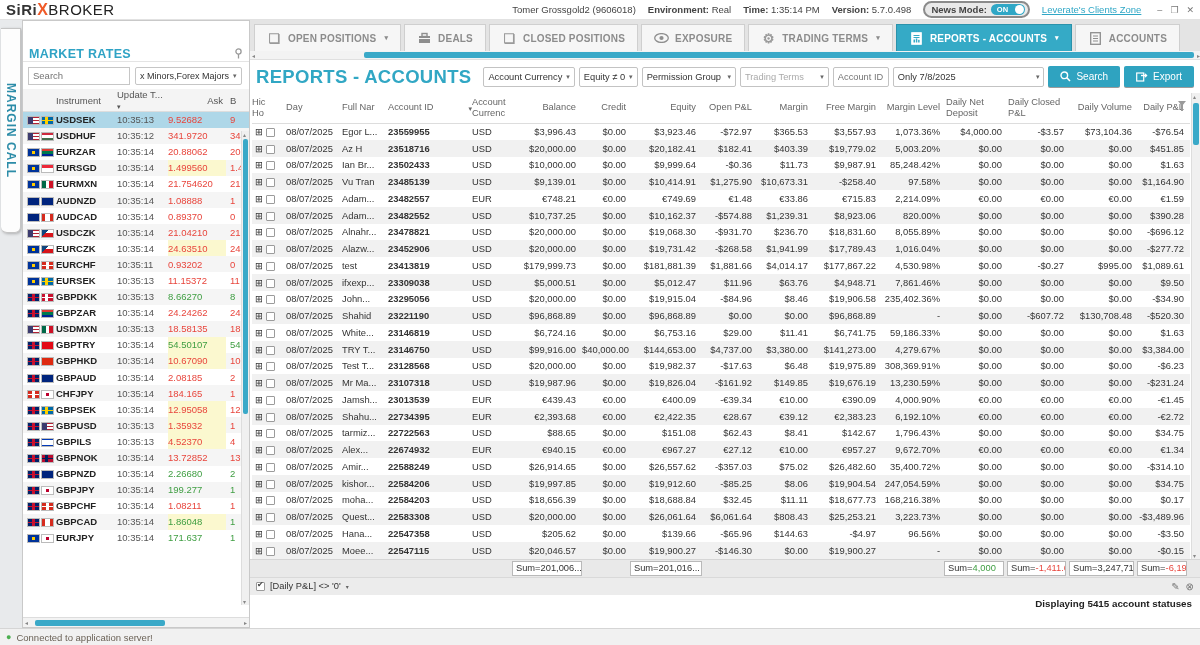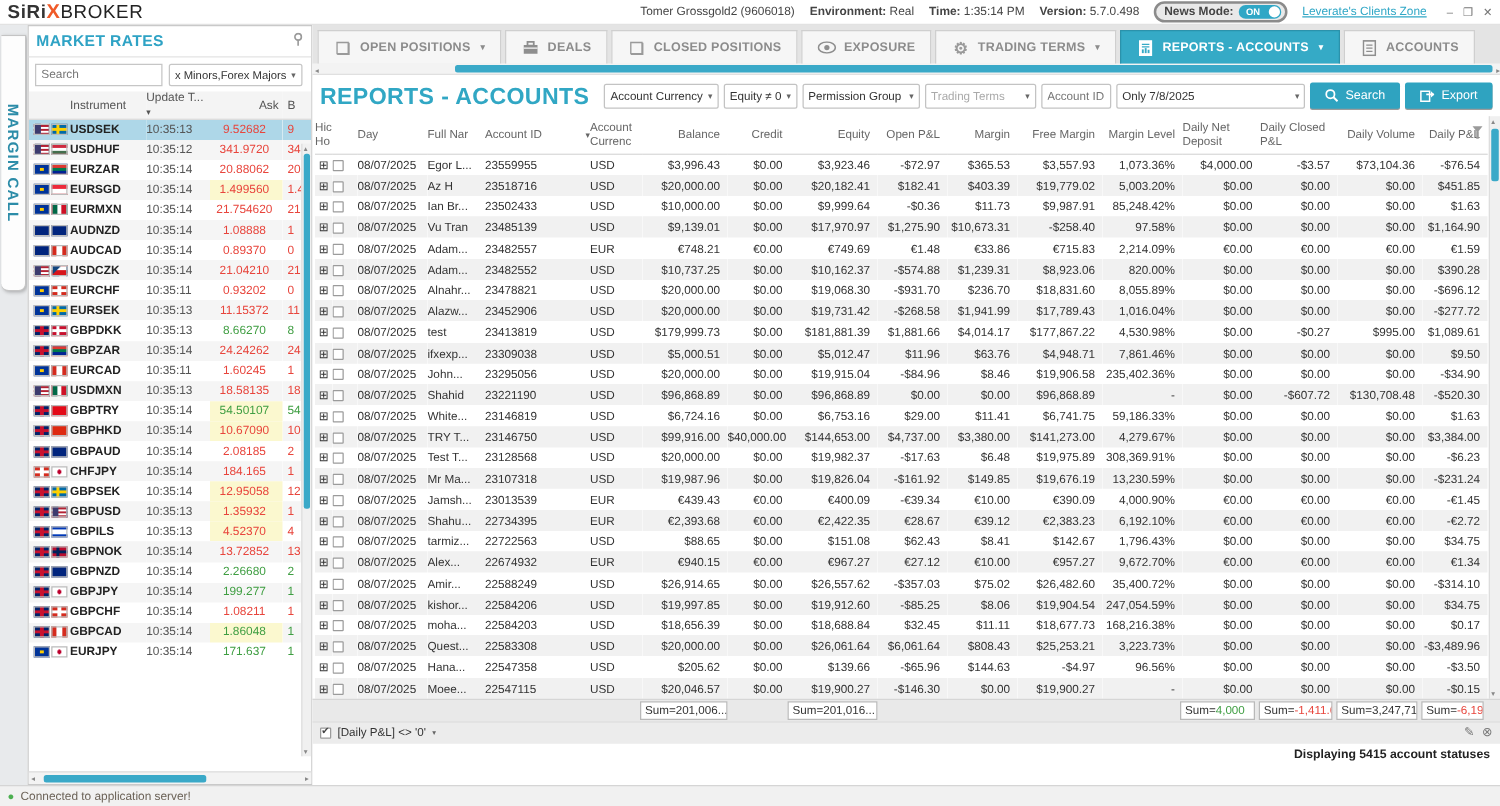--- a/index.html
+++ b/index.html
@@ -16,37 +16,37 @@
   .toggle{width:34px;height:11px;border-radius:6px;background:#2fa7c6;position:relative;color:#fff;font-size:7.5px;font-weight:bold;display:flex;align-items:center;padding-left:6px}
   .toggle .knob{position:absolute;right:1px;top:1px;width:9px;height:9px;border-radius:50%;background:#fff}
   .cz-link{color:#2fa7c6;text-decoration:underline}
   .winbtns{display:flex;gap:8px;color:#777;font-size:9px;margin-left:4px}
   
   .leftrail{position:absolute;left:0;top:20px;width:22px;bottom:17px;background:#e8eaec}
   .margintab{position:absolute;left:1px;top:8px;width:20px;height:205px;background:#fdfdfd;border:1px solid #c4c4c4;border-left:none;border-radius:0 0 6px 6px;box-shadow:1px 1px 3px rgba(0,0,0,.25);display:flex;align-items:center;justify-content:center}
   .margintab span{writing-mode:vertical-rl;font-size:12px;font-weight:bold;color:#2c8ca8;letter-spacing:1px;white-space:nowrap}
   
   .market{position:absolute;left:22px;top:20px;width:228px;bottom:17px;background:#fff;border:1px solid #c9c9c9;display:flex;flex-direction:column}
-  .m-head{height:25px;display:flex;align-items:center;padding:0 6px;border-bottom:1px solid #e4e4e4}
+  .m-head{height:41px;display:flex;align-items:flex-end;padding:0 6px;border-bottom:1px solid #e4e4e4}
   .m-title{color:#2fa3c5;font-weight:bold;font-size:12.5px;letter-spacing:.3px}
   .m-pin{margin-left:auto;color:#9a9a9a}
   .m-search{height:27px;display:flex;align-items:center;gap:5px;padding:0 5px}
   .m-search input{width:102px;height:18px;border:1px solid #c6c6c6;font-size:9.5px;padding:0 4px;color:#444;font-family:inherit}
   .m-filter{height:18px;border:1px solid #c6c6c6;background:#fff;display:flex;align-items:center;gap:4px;padding:0 4px;font-size:9px;color:#333;border-radius:2px}
   .m-table{width:100%;border-collapse:collapse;table-layout:fixed}
   .m-table th{font-weight:normal;color:#555;font-size:9.5px;height:17px;background:#f4f4f4;border-bottom:1px solid #ddd;text-align:left}
   .m-table td{height:16.1px;font-size:9.5px;white-space:nowrap;overflow:hidden}
   .m-body{flex:1;overflow:hidden;position:relative}
   .m-table tbody tr:nth-child(even) td{background:#f5f5f5}
   tr.sel td{background:#aed7e8 !important}
   .mflags{width:33px;padding-left:4px}
   .flag{display:inline-block;width:13px;height:9px;border:1px solid #bbb;vertical-align:middle;margin-right:1px}
   .minst{width:61px;font-weight:bold;color:#222}
   .mtime{width:51px;color:#555}
-  .mask{width:58px;text-align:center;padding-right:3px}
+  .mask{width:58px;text-align:left;padding-right:3px}
   .mbid{text-align:left;padding-left:4px}
   .down{color:#e8453c}.up{color:#3f9e42}
   td.hl{background:#fbf8cf !important}
   .m-vscroll{position:absolute;right:0;top:42px;bottom:12px;width:8px;background:#f0f0f0;border-left:1px solid #ddd;font-size:6px;color:#888;text-align:center}
   .m-vthumb{position:absolute;left:1px;right:1px;top:8px;height:58%;background:#3aa9c8;border-radius:2px}
   .m-hscroll{height:10px;border-top:1px solid #ddd;background:#f3f3f3;position:relative;font-size:6px;color:#888}
   .m-hthumb{position:absolute;left:12px;top:1.5px;width:130px;height:6px;background:#3aa9c8;border-radius:2px}
   .sarrow{position:absolute;top:1px}
   
   .main{position:absolute;left:250px;top:20px;right:0;bottom:17px;background:#fff}
@@ -68,21 +68,21 @@
   .btn{height:21px;border:none;border-radius:2px;background:#2fa3c0;color:#fff;font-size:10px;display:flex;align-items:center;gap:5px;padding:0 12px;font-family:inherit;box-shadow:0 1px 0 #9b9b9b}
   .btn svg{display:block}
   
   .rep-table-wrap{position:relative;margin-left:2px}
   table.rep{border-collapse:collapse;table-layout:fixed;width:938px}
   table.rep th{font-weight:normal;color:#666;font-size:9.3px;height:30px;vertical-align:middle;border-bottom:1px solid #ddd;text-align:left;line-height:1.15}
   table.rep th.num,table.rep td.num{text-align:right;padding-right:6px}
   table.rep td{height:16.75px;font-size:9.4px;white-space:nowrap;overflow:hidden;color:#333}
   table.rep tbody tr:nth-child(even) td{background:#f1f1f1}
   .neg{color:#e8453c}.pos{color:#3f9e42}
-  .acct{font-weight:normal;color:#222}
+  .acct{font-weight:bold;color:#222}
   .expand{color:#8a8a8a;font-size:9px;text-align:center}
   .cb{width:9px;height:9px;border:1px solid #9b9b9b;background:#fff;display:inline-block;vertical-align:middle;border-radius:1px}
   .sorticon{float:right;font-size:7px;color:#666;margin-top:3px}
   .funnel{position:absolute;right:14px;top:8px;width:0;height:0;border-left:4px solid transparent;border-right:4px solid transparent;border-top:5px solid #9a9a9a}
   .funnel i{position:absolute;left:-1px;top:-1px;width:2px;height:6px;background:#9a9a9a}
   .rep-vscroll{position:absolute;right:0;top:0;bottom:0;width:9px;background:#f0f0f0;border-left:1px solid #ddd;font-size:6px;color:#888;text-align:center}
   .rep-vthumb{position:absolute;left:1px;right:1px;top:10px;height:42px;background:#3aa9c8;border-radius:2px}
   
   .sumrow{position:relative;height:18px;background:#e9e9e9;border-top:1px solid #d6d6d6}
   .sumbox{position:absolute;top:1px;height:15px;background:#fff;border:1px solid #b9b9b9;font-size:9.3px;display:flex;align-items:center;padding:0 3px;white-space:nowrap;overflow:hidden}
@@ -218,20 +218,27 @@
           </tr>
 
           <tr class="mrow">
             <td class="mflags"><span class="flag" style="background: linear-gradient(90deg, rgb(60, 59, 110) 45%, rgba(0, 0, 0, 0) 45%), repeating-linear-gradient(rgb(178, 34, 52) 0px, rgb(178, 34, 52) 1.5px, rgb(255, 255, 255) 1.5px, rgb(255, 255, 255) 3px);"></span><span class="flag" style="background: linear-gradient(135deg, rgb(17, 69, 126) 35%, rgba(0, 0, 0, 0) 35%), linear-gradient(rgb(255, 255, 255) 50%, rgb(215, 20, 26) 50%);"></span></td>
             <td class="minst">USDCZK</td>
             <td class="mtime">10:35:14</td>
             <td class="mask down">21.04210</td>
             <td class="mbid down">21</td>
           </tr>
 
+          <tr class="mrow">
+            <td class="mflags"><span class="flag" style="background: radial-gradient(circle, rgb(255, 204, 0) 22%, rgb(0, 51, 153) 23%);"></span><span class="flag" style="background: linear-gradient(135deg, rgb(17, 69, 126) 35%, rgba(0, 0, 0, 0) 35%), linear-gradient(rgb(255, 255, 255) 50%, rgb(215, 20, 26) 50%);"></span></td>
+            <td class="minst">EURCZK</td>
+            <td class="mtime">10:35:14</td>
+            <td class="mask down hl">24.63510</td>
+            <td class="mbid down">24</td>
+          </tr>
 
           <tr class="mrow">
             <td class="mflags"><span class="flag" style="background: radial-gradient(circle, rgb(255, 204, 0) 22%, rgb(0, 51, 153) 23%);"></span><span class="flag" style="background: linear-gradient(rgba(0, 0, 0, 0) 38%, rgb(255, 255, 255) 38%, rgb(255, 255, 255) 62%, rgba(0, 0, 0, 0) 62%), linear-gradient(90deg, rgba(0, 0, 0, 0) 38%, rgb(255, 255, 255) 38%, rgb(255, 255, 255) 62%, rgba(0, 0, 0, 0) 62%), rgb(213, 43, 30);"></span></td>
             <td class="minst">EURCHF</td>
             <td class="mtime">10:35:11</td>
             <td class="mask down">0.93202</td>
             <td class="mbid down">0</td>
           </tr>
 
           <tr class="mrow">
@@ -252,27 +259,20 @@
 
 
           <tr class="mrow">
             <td class="mflags"><span class="flag" style="background: linear-gradient(rgba(0, 0, 0, 0) 38%, rgb(200, 16, 46) 38%, rgb(200, 16, 46) 62%, rgba(0, 0, 0, 0) 62%), linear-gradient(90deg, rgba(0, 0, 0, 0) 38%, rgb(200, 16, 46) 38%, rgb(200, 16, 46) 62%, rgba(0, 0, 0, 0) 62%), rgb(1, 33, 105);"></span><span class="flag" style="background: linear-gradient(rgb(222, 56, 49) 33%, rgb(0, 122, 77) 33%, rgb(0, 122, 77) 66%, rgb(0, 35, 149) 66%);"></span></td>
             <td class="minst">GBPZAR</td>
             <td class="mtime">10:35:14</td>
             <td class="mask down">24.24262</td>
             <td class="mbid down">24</td>
           </tr>
 
-          <tr class="mrow">
-            <td class="mflags"><span class="flag" style="background: radial-gradient(circle, rgb(255, 204, 0) 22%, rgb(0, 51, 153) 23%);"></span><span class="flag" style="background: linear-gradient(90deg, rgb(213, 43, 30) 30%, rgb(255, 255, 255) 30%, rgb(255, 255, 255) 70%, rgb(213, 43, 30) 70%);"></span></td>
-            <td class="minst">EURCAD</td>
-            <td class="mtime">10:35:11</td>
-            <td class="mask down">1.60245</td>
-            <td class="mbid down">1</td>
-          </tr>
 
           <tr class="mrow">
             <td class="mflags"><span class="flag" style="background: linear-gradient(90deg, rgb(60, 59, 110) 45%, rgba(0, 0, 0, 0) 45%), repeating-linear-gradient(rgb(178, 34, 52) 0px, rgb(178, 34, 52) 1.5px, rgb(255, 255, 255) 1.5px, rgb(255, 255, 255) 3px);"></span><span class="flag" style="background: linear-gradient(90deg, rgb(0, 104, 71) 33%, rgb(255, 255, 255) 33%, rgb(255, 255, 255) 66%, rgb(206, 17, 38) 66%);"></span></td>
             <td class="minst">USDMXN</td>
             <td class="mtime">10:35:13</td>
             <td class="mask down">18.58135</td>
             <td class="mbid down">18</td>
           </tr>
 
           <tr class="mrow">
@@ -608,21 +608,21 @@
 
           <tr>
             <td class="expand">⊞</td>
             <td><span class="cb"></span></td>
             <td>08/07/2025</td>
             <td>Vu Tran</td>
             <td class="acct">23485139</td>
             <td>USD</td>
             <td class="num">$9,139.01</td>
             <td class="num">$0.00</td>
-            <td class="num">$17,970.97</td>
+            <td class="num">$10,414.91</td>
             <td class="num">$1,275.90</td>
             <td class="num">$10,673.31</td>
             <td class="num">-$258.40</td>
             <td class="num">97.58%</td>
             <td class="num">$0.00</td>
             <td class="num">$0.00</td>
             <td class="num">$0.00</td>
             <td class="num pos">$1,164.90</td>
           </tr>
 

